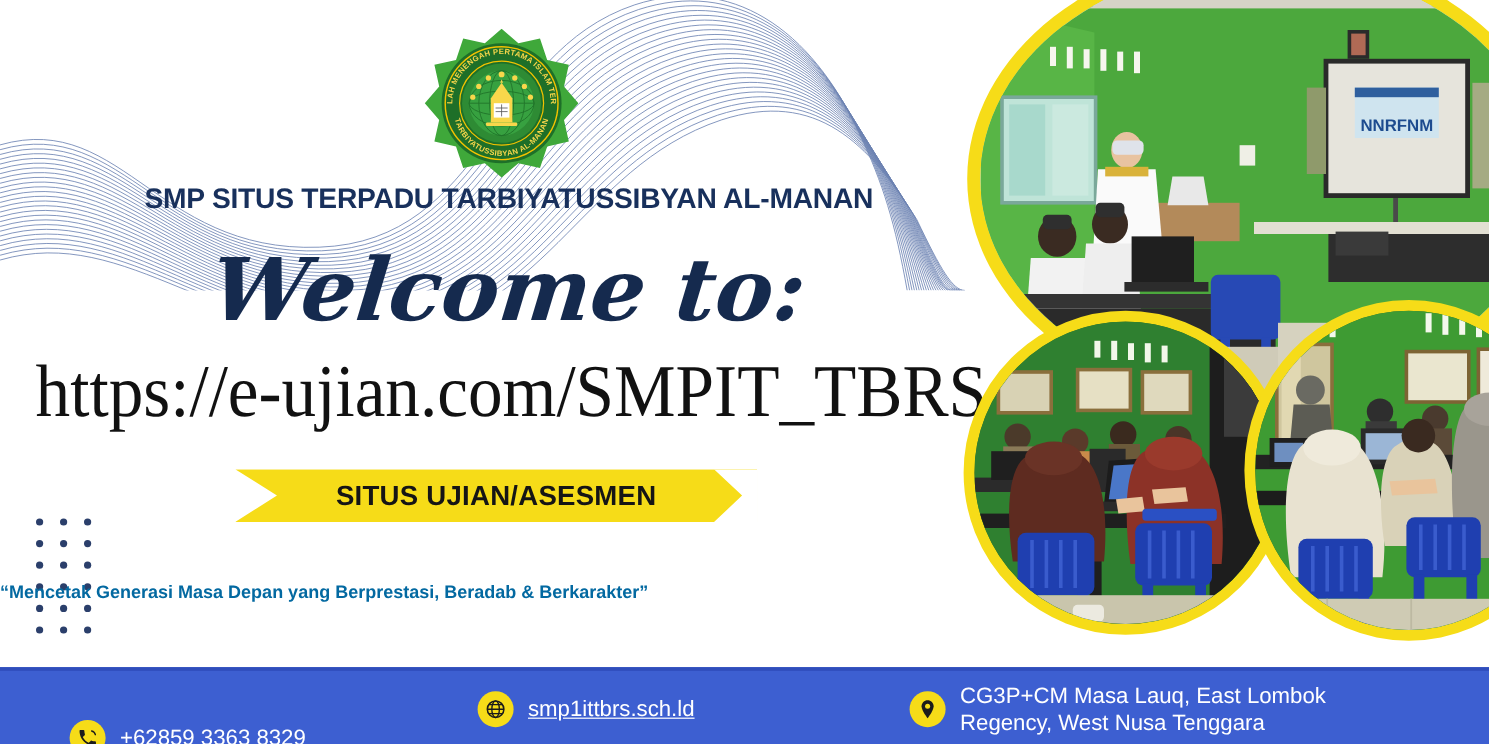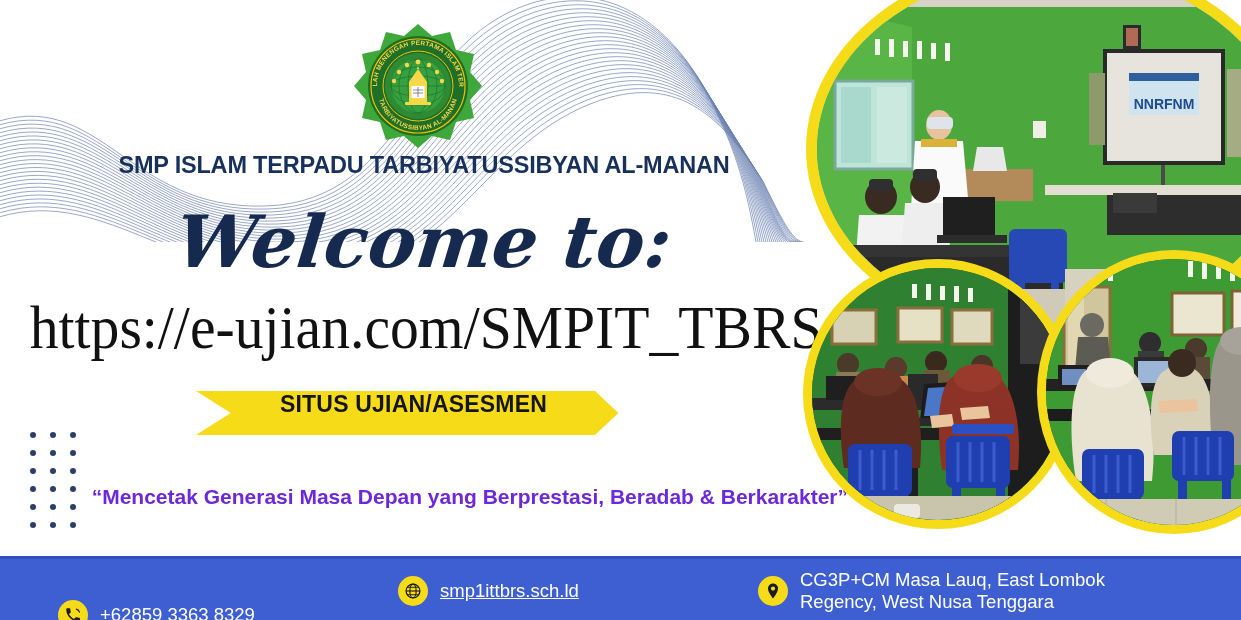--- a/index.html
+++ b/index.html
@@ -48,37 +48,37 @@
     color:#111111;
     transform:scaleX(0.93);
     white-space:nowrap;
   }
 
   
   .ribbon{
     position:absolute;left:196px;top:391px;width:435px;height:44px;
     background:#F6DC18;
     clip-path:polygon(0 0, 100% 0, 100% 100%, 0 100%, 8% 50%);
-    display:flex;justify-content:center;
+    display:flex;align-items:center;justify-content:center;
   }
   .ribbon::after{
     content:"";position:absolute;right:0;top:0;width:36px;height:44px;
     background:#ffffff;
     clip-path:polygon(100% 0, 100% 100%, 0 100%, 65% 50%, 0 0);
   }
   .ribbon-text{
     position:relative;z-index:2;
     font-size:23px;font-weight:bold;color:#151515;letter-spacing:0.2px;
     font-family:"Liberation Sans", sans-serif;
   }
 
   
   .tagline{
-    position:absolute;left:0;top:485px;width:848px;text-align:right;
-    font-size:21px;font-weight:bold;color:#6d28d9;
+    position:absolute;left:0;top:485px;width:848px;text-align:left;
+    font-size:15px;font-weight:bold;color:#0369a1;
     font-family:"Liberation Sans", sans-serif;white-space:nowrap;
   }
 
   
   .photo-main{
     position:absolute;left:806px;top:-42px;width:470px;height:360px;
     border-radius:50%;
     border:11px solid #F6DC18;
     overflow:hidden;
   }
@@ -211,21 +211,21 @@
         <g stroke="#5a5a5a" stroke-width="0.7">
             <line x1="0" y1="1" x2="0" y2="11"></line>
             <line x1="-5" y1="4" x2="5" y2="4"></line>
             <line x1="-5" y1="7" x2="5" y2="7"></line>
           </g>
         <rect x="-13" y="16" width="26" height="3" rx="1" fill="#F8D74B"></rect>
       </g>
     </svg>
   </div>
 
-  <div class="school-name">SMP ISLAM TERPADU TARBIYATUSSIBYAN AL-MANAN</div>
+  <div class="school-name">SMP SITUS TERPADU TARBIYATUSSIBYAN AL-MANAN</div>
 
   <div class="welcome">Welcome to:</div>
 
   <div class="url">https://e-ujian.com/SMPIT_TBRS</div>
 
   <div class="ribbon">
     <span class="ribbon-text">SITUS UJIAN/ASESMEN</span>
   </div>
 
   <div class="tagline">“Mencetak Generasi Masa Depan yang Berprestasi, Beradab &amp; Berkarakter”</div>

